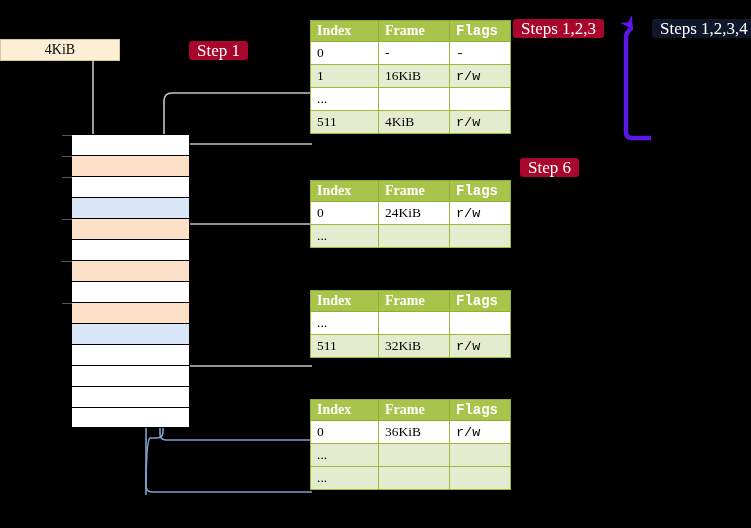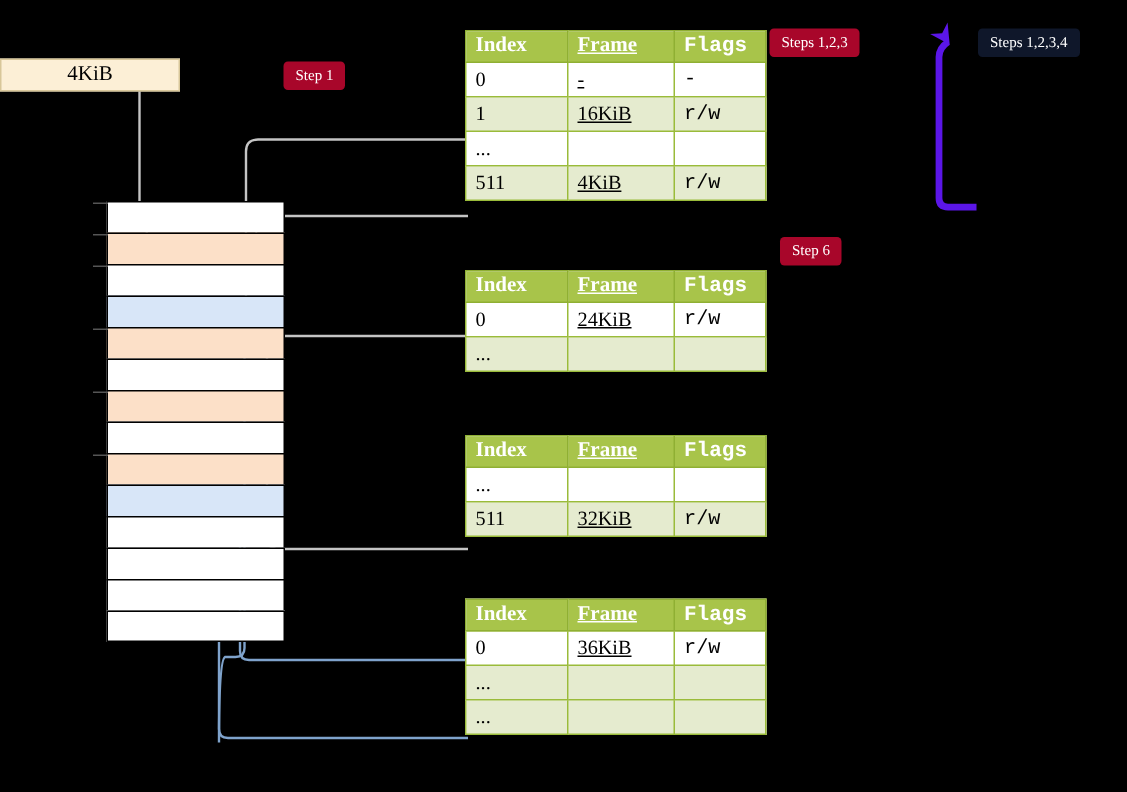--- a/index.html
+++ b/index.html
@@ -17,21 +17,21 @@
   .kib-box{
     position:absolute;left:0;top:39px;width:120px;height:22px;
     background:#FCEFD6;border:1px solid #D8C79A;
     display:flex;align-items:center;justify-content:center;
     font-size:14px;color:#000;box-sizing:border-box;
   }
 
   
   .badge{
     position:absolute;height:19px;line-height:19px;
-    padding:0 8px;border-radius:3px;font-size:10px;color:#fff;
+    padding:0 8px;border-radius:3px;font-size:17px;color:#fff;
     white-space:nowrap;box-sizing:border-box;
   }
   .badge-red{background:#A8062A;}
   .badge-purple{background:#0f172a;}
   #badge-step0{left:189px;top:41px;}
   #badge-step4{left:520px;top:158px;}
   #badge-steps123{left:513px;top:19px;}
   #badge-steps1234{left:652px;top:19px;}
 
   
@@ -57,21 +57,21 @@
     border:1px solid #8FAF33;
     margin-top:12px;
   }
   .ptable td{
     padding:2px 6px;border:1px solid #9ABB3A;color:#000;
     height:18px;
   }
   .ptable tr.alt td{background:#E5EBCF;}
   .ptable td.hl{background:#FAF8A8;}
   .ptable .c-index{width:55px;}
-  .ptable .c-frame{width:58px;text-decoration:underline;}
+  .ptable .c-frame{width:58px;}
   .ptable .c-flags{width:48px;font-family:Liberation Mono, monospace;}
 
   #tbl-0{left:310px;top:20px;}
   #tbl-1{left:310px;top:180px;}
   #tbl-2{left:310px;top:290px;}
   #tbl-3{left:310px;top:399px;}
 </style>
 </head>
 <body>
 

